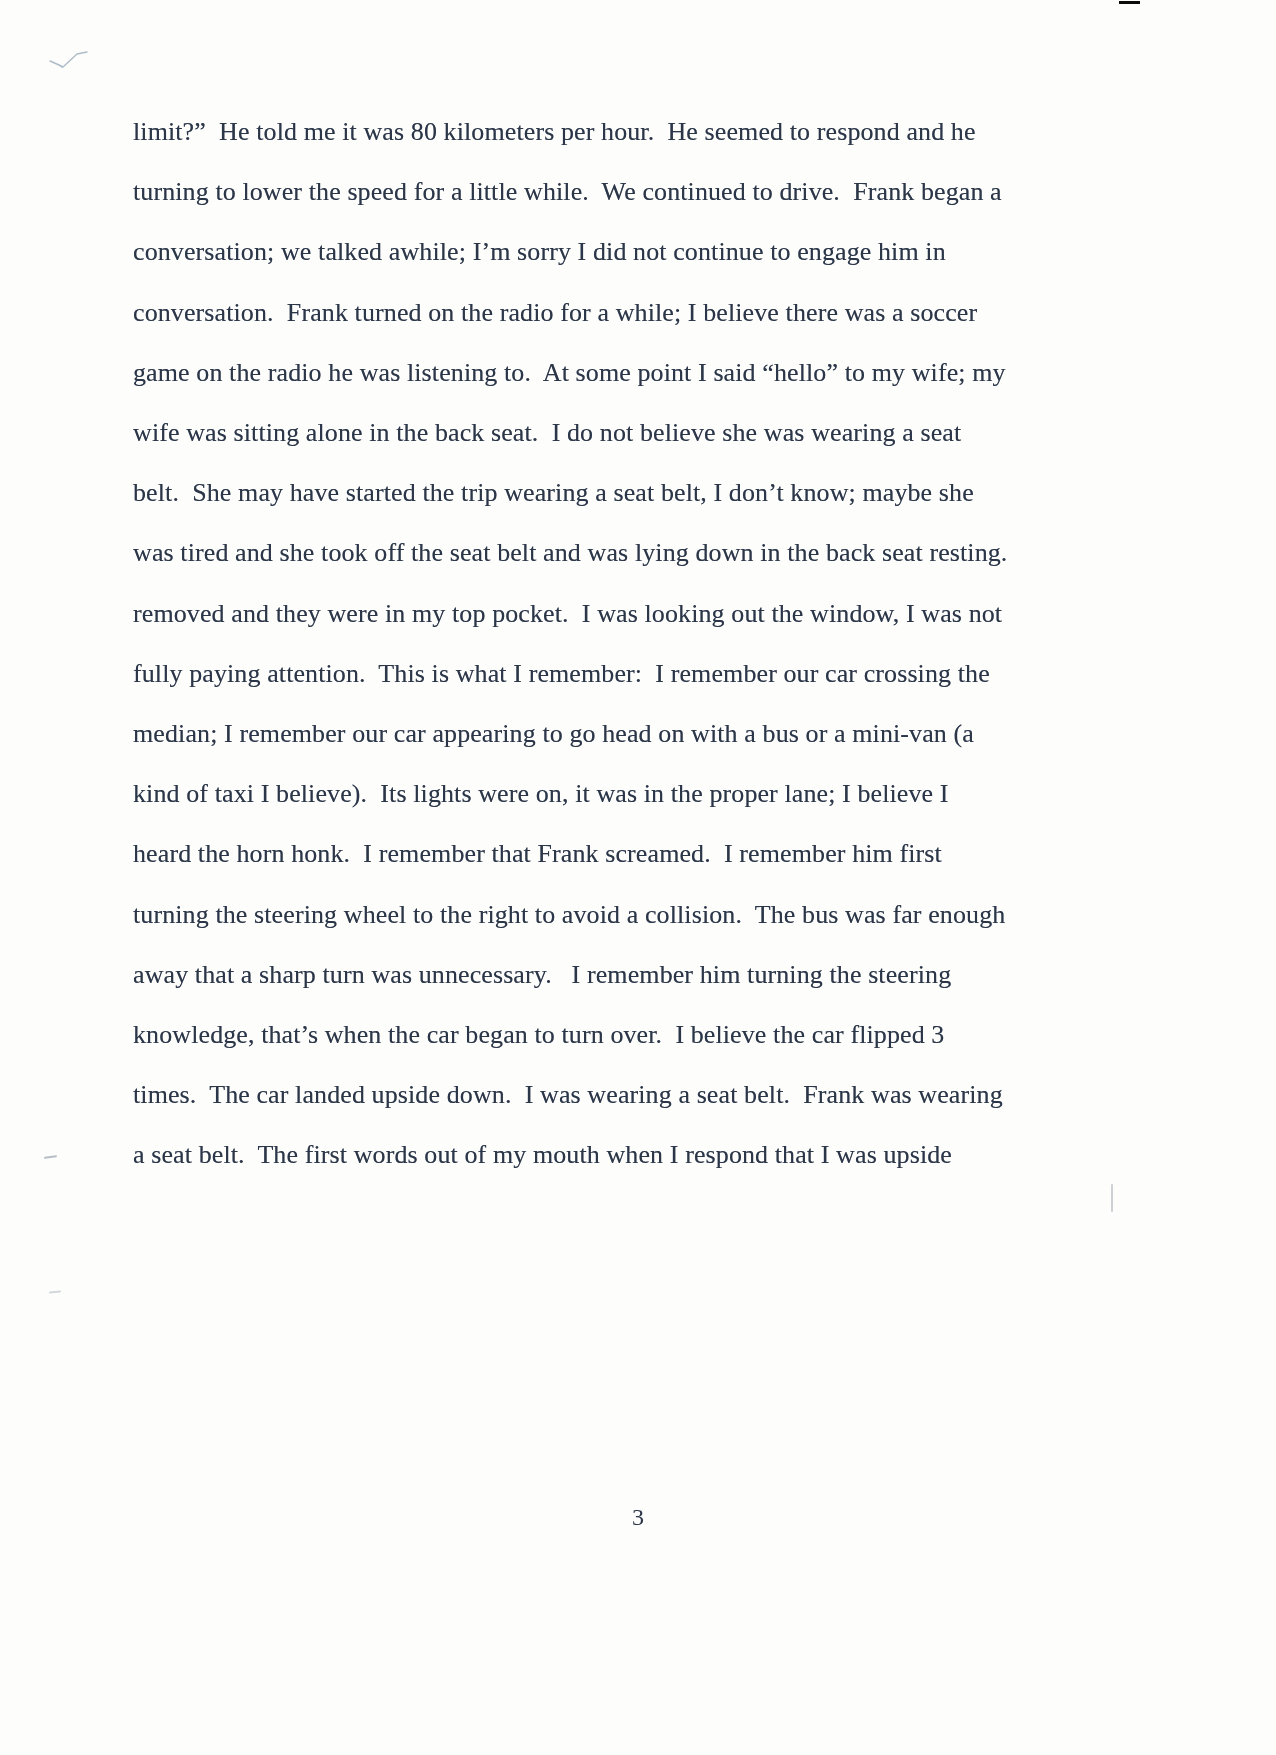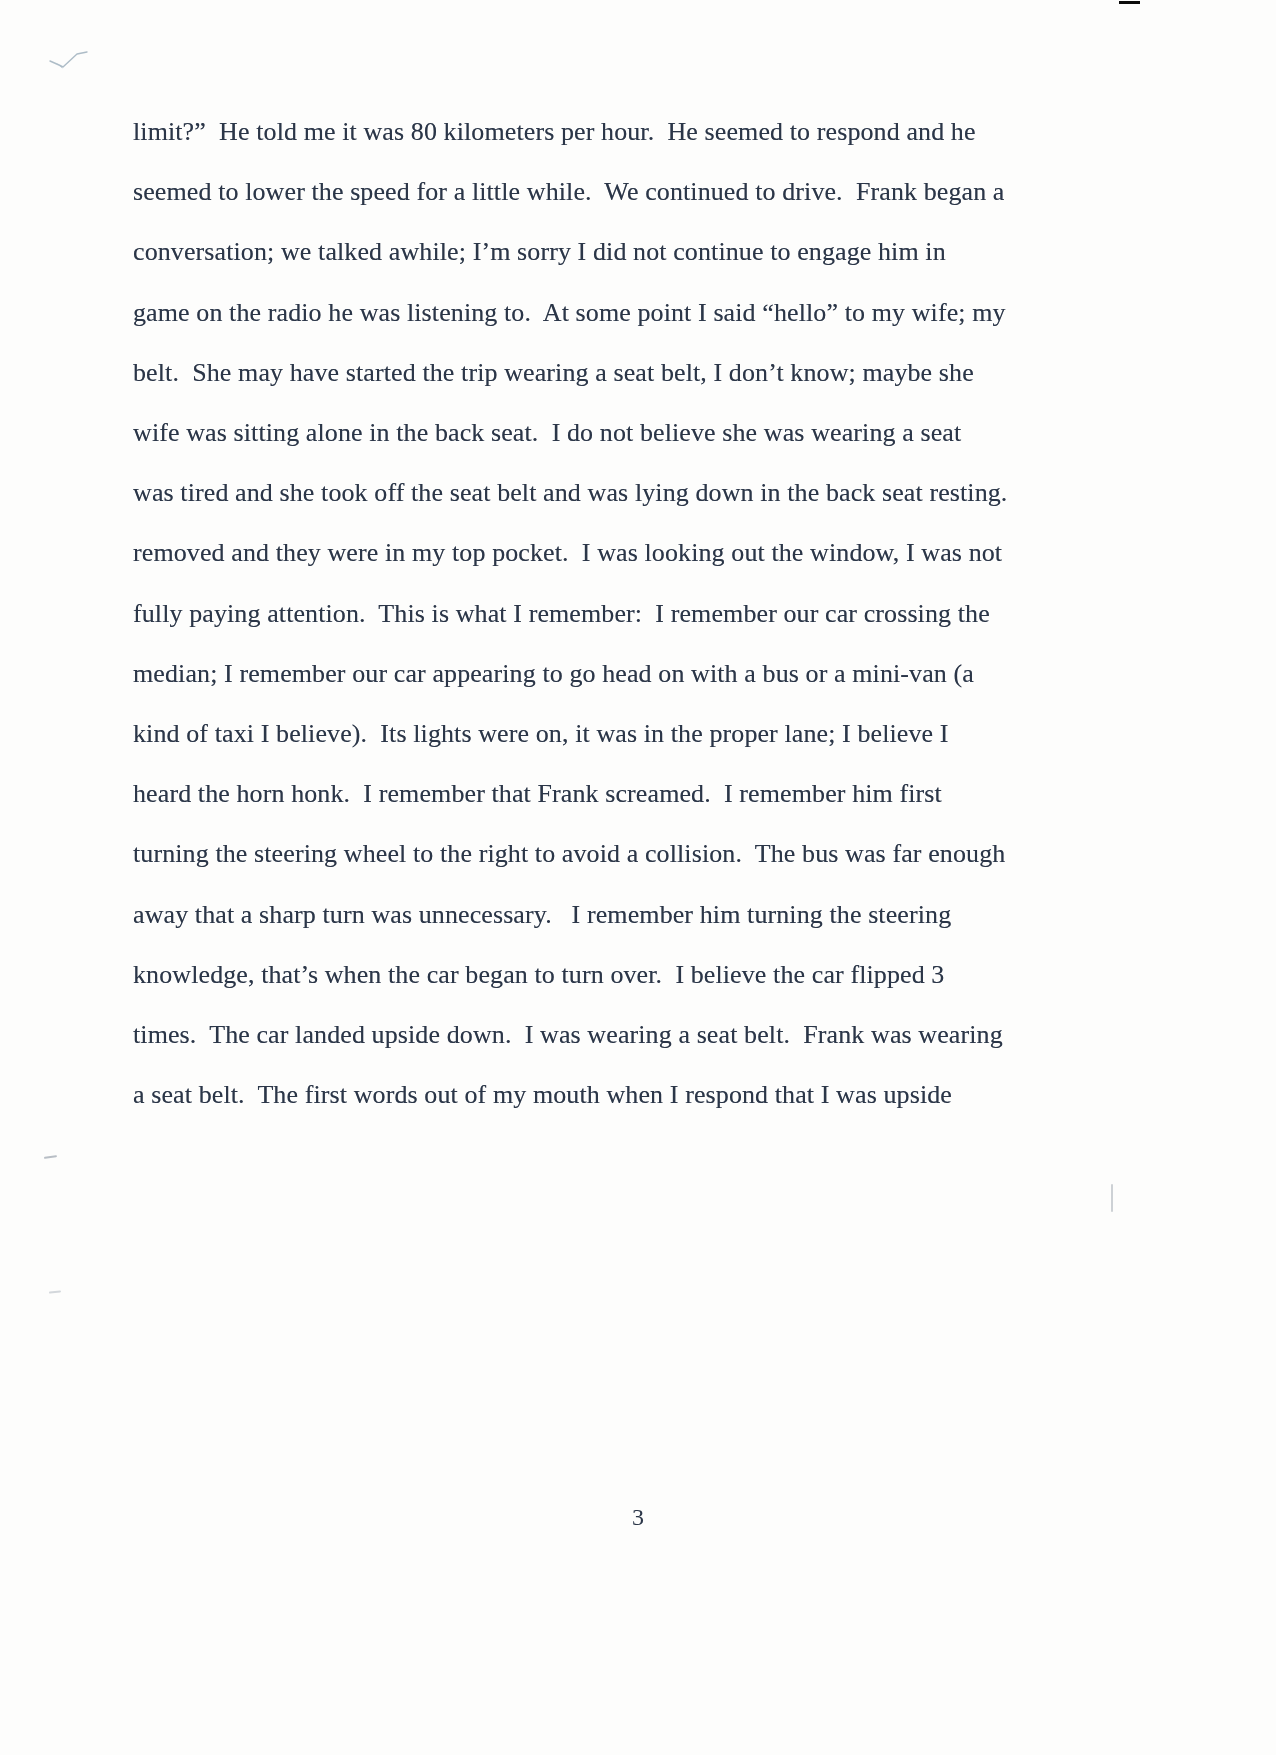--- a/index.html
+++ b/index.html
@@ -81,25 +81,26 @@
 
   <svg class="squiggle" width="42" height="24" viewBox="0 0 42 24">
     <path d="M2 13 L11 17 L15 19 L29 6 L39 4" fill="none" stroke="#9fb0bd" stroke-width="1.4" stroke-linecap="round" stroke-linejoin="round" opacity="0.85"></path>
     <path d="M10 16 L14 20" fill="none" stroke="#aebcc8" stroke-width="1" stroke-linecap="round" opacity="0.6"></path>
   </svg>
 
   <div class="corner-mark"></div>
 
   <div class="text-block">
     <div class="text-line">limit?”  He told me it was 80 kilometers per hour.  He seemed to respond and he</div>
-    <div class="text-line">seemed to lower the speed for a little while.  We continued to drive.  Frank began a</div>
+    <div class="text-line">turning to lower the speed for a little while.  We continued to drive.  Frank began a</div>
     <div class="text-line">conversation; we talked awhile; I’m sorry I did not continue to engage him in</div>
+    <div class="text-line">conversation.  Frank turned on the radio for a while; I believe there was a soccer</div>
     <div class="text-line">game on the radio he was listening to.  At some point I said “hello” to my wife; my</div>
+    <div class="text-line">wife was sitting alone in the back seat.  I do not believe she was wearing a seat</div>
     <div class="text-line">belt.  She may have started the trip wearing a seat belt, I don’t know; maybe she</div>
-    <div class="text-line">wife was sitting alone in the back seat.  I do not believe she was wearing a seat</div>
     <div class="text-line">was tired and she took off the seat belt and was lying down in the back seat resting.</div>
     <div class="text-line">removed and they were in my top pocket.  I was looking out the window, I was not</div>
     <div class="text-line">fully paying attention.  This is what I remember:  I remember our car crossing the</div>
     <div class="text-line">median; I remember our car appearing to go head on with a bus or a mini-van (a</div>
     <div class="text-line">kind of taxi I believe).  Its lights were on, it was in the proper lane; I believe I</div>
     <div class="text-line">heard the horn honk.  I remember that Frank screamed.  I remember him first</div>
     <div class="text-line">turning the steering wheel to the right to avoid a collision.  The bus was far enough</div>
     <div class="text-line">away that a sharp turn was unnecessary.   I remember him turning the steering</div>
     <div class="text-line">knowledge, that’s when the car began to turn over.  I believe the car flipped 3</div>
     <div class="text-line">times.  The car landed upside down.  I was wearing a seat belt.  Frank was wearing</div>

